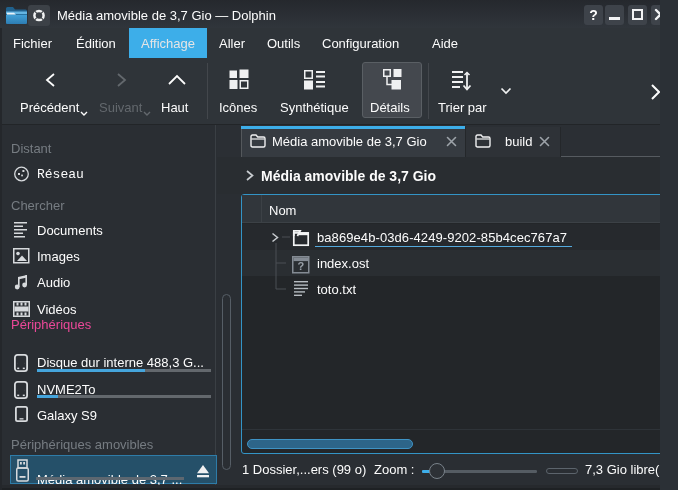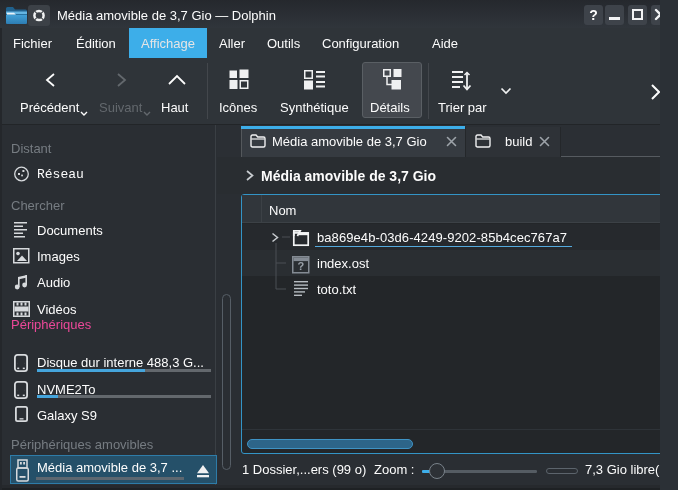--- a/index.html
+++ b/index.html
@@ -239,21 +239,21 @@
   <div class="txt" style="left:11px;top:437px;color:#767c82;">Périphériques amovibles</div>
 
   <div class="abs" style="left:10px;top:455px;width:207px;height:29px;background:#255069;border:1px solid #2e7ca8;"></div>
   <svg class="abs" style="left:14px;top:459px;" width="17" height="24" viewBox="0 0 17 24">
     <rect x="4" y="1" width="9" height="8" fill="none" stroke="#d7dadd" stroke-width="1.5"></rect>
     <rect x="6" y="3" width="1.8" height="2.5" fill="#d7dadd"></rect>
     <rect x="9.2" y="3" width="1.8" height="2.5" fill="#d7dadd"></rect>
     <rect x="2.75" y="9" width="11.5" height="13" rx="1.5" fill="none" stroke="#d7dadd" stroke-width="1.5"></rect>
     <rect x="5.5" y="17" width="6" height="1.8" fill="#d7dadd"></rect>
   </svg>
-  <div class="txt" style="left:37px;top:460px;">Média amovible de 3,7 ...</div>
+  <div class="txt" style="left:37px;top:472px;">Média amovible de 3,7 ...</div>
   <svg class="abs" style="left:195px;top:462px;" width="16" height="16" viewBox="0 0 16 16">
     <path d="M8 3 L14 11.2 L2 11.2 Z" fill="#eff0f1"></path>
     <rect x="2" y="13" width="12" height="2.3" fill="#eff0f1"></rect>
   </svg>
   <div class="abs" style="left:36px;top:477px;width:148px;height:2.5px;background:#5d6770;"></div>
 
   <div class="abs" style="left:222px;top:294px;width:9px;height:176px;border:1px solid #565e66;border-radius:4.5px;"></div>
 
   <svg class="abs" style="left:244px;top:169px;" width="11" height="13" viewBox="0 0 11 13">
     <path d="M3 2 L8.5 6.5 L3 11" fill="none" stroke="#c8ccd0" stroke-width="1.7"></path>

